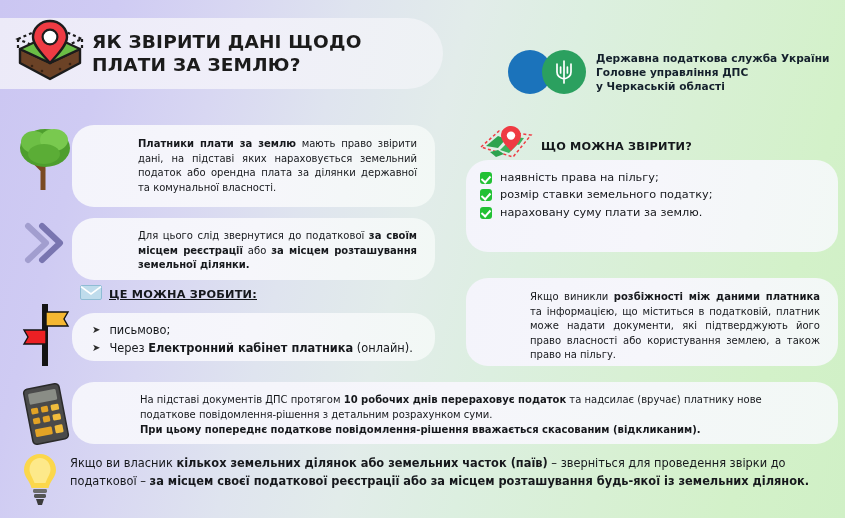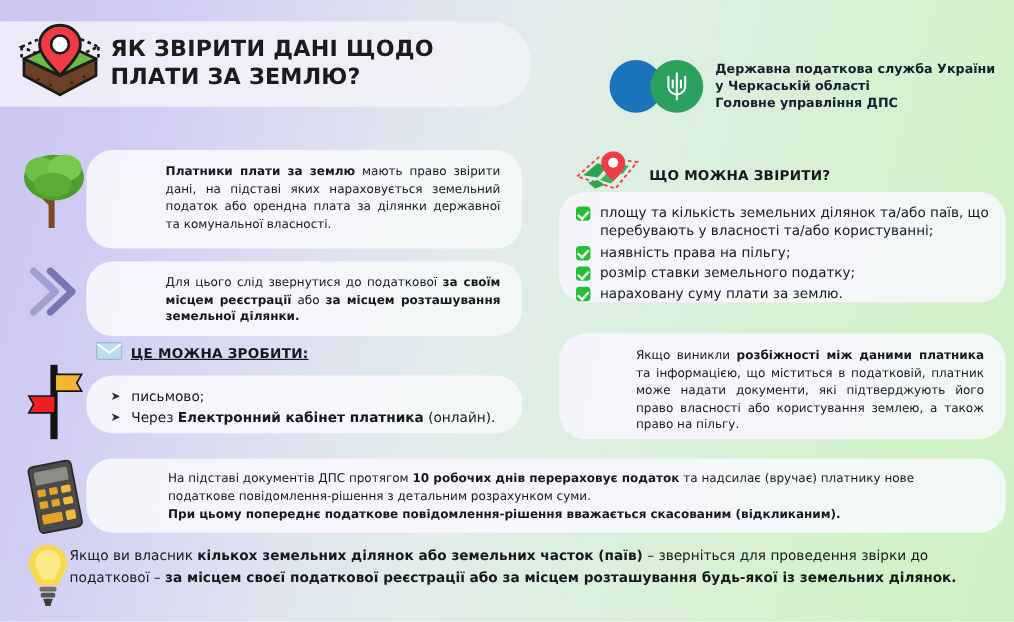--- a/index.html
+++ b/index.html
@@ -96,21 +96,21 @@
     content: ""; position: absolute; left: 3px; top: 1.5px;
     width: 4px; height: 7px; border: solid #fff;
     border-width: 0 2px 2px 0; transform: rotate(42deg);
   }
 
   
   #card-calc { left: 72px; top: 382px; width: 766px; height: 62px; padding: 10px 20px 0 20px; }
   #card-calc .txt { text-align: left; line-height: 1.5; }
 
   #bottom-note {
-    position: absolute; left: 58px; top: 455px; width: 775px;
+    position: absolute; left: 70px; top: 455px; width: 775px;
     font-size: 11.4px; color: #16181c; line-height: 1.55; text-align: left;
   }
   #bottom-note b { font-weight: bold; }
 </style>
 </head>
 <body>
 
 <div class="hdr-card">
   <div class="hdr-icon">
     <svg width="76" height="66" viewBox="0 0 76 66">
@@ -140,22 +140,22 @@
     <div class="logo-blue"></div>
     <div class="logo-green">
       <svg width="18" height="24" viewBox="0 0 18 24">
         <path d="M9 1 L9 23 M2 4 L2 12 C2 16 5 18 9 19 C13 18 16 16 16 12 L16 4
                  M5.6 7 L5.6 13 M12.4 7 L12.4 13" stroke="#ffffff" stroke-width="1.7" fill="none" stroke-linecap="round"></path>
       </svg>
     </div>
   </div>
   <div class="logo-text">
     <div>Державна податкова служба України</div>
+    <div>Головне управління ДПС</div>
     <div>у Черкаській області</div>
-    <div>Головне управління ДПС</div>
   </div>
 </div>
 
 <div class="ico" style="left:16px; top:124px;">
   <svg width="58" height="66" viewBox="0 0 58 66">
     <path d="M27 66 L27 34 M27 46 L17 36 M27 42 L38 32" stroke="#7a4a22" stroke-width="5" fill="none" stroke-linecap="round"></path>
     <ellipse cx="29" cy="24" rx="25" ry="19" fill="#4e9e2e"></ellipse>
     <ellipse cx="18" cy="18" rx="13" ry="11" fill="#6dbf45"></ellipse>
     <ellipse cx="38" cy="16" rx="14" ry="11" fill="#79c94f"></ellipse>
     <ellipse cx="28" cy="30" rx="16" ry="10" fill="#5bad36"></ellipse>
@@ -219,24 +219,20 @@
       <path d="M34 11 L46 12 L41 19 L33 16 Z" fill="#3bb35c"></path>
       <path d="M33 0 C27.5 0 23 4.3 23 9.6 C23 15.4 30 22 33 25 C36 22 43 15.4 43 9.6 C43 4.3 38.5 0 33 0 Z" fill="#ef3b43"></path>
       <circle cx="33" cy="9.6" r="4.2" fill="#ffffff"></circle>
     </svg>
   </span>
   <span>ЩО МОЖНА ЗВІРИТИ?</span>
 </div>
 
 <div class="card" id="card-check">
   <ul class="checks">
-    <li>
-      <span class="chk"></span>
-      <span>площу та кількість земельних ділянок та/або паїв, що перебувають у власності та/або користуванні;</span>
-    </li>
     <li>
       <span class="chk"></span>
       <span>наявність права на пільгу;</span>
     </li>
     <li>
       <span class="chk"></span>
       <span>розмір ставки земельного податку;</span>
     </li>
     <li>
       <span class="chk"></span>

